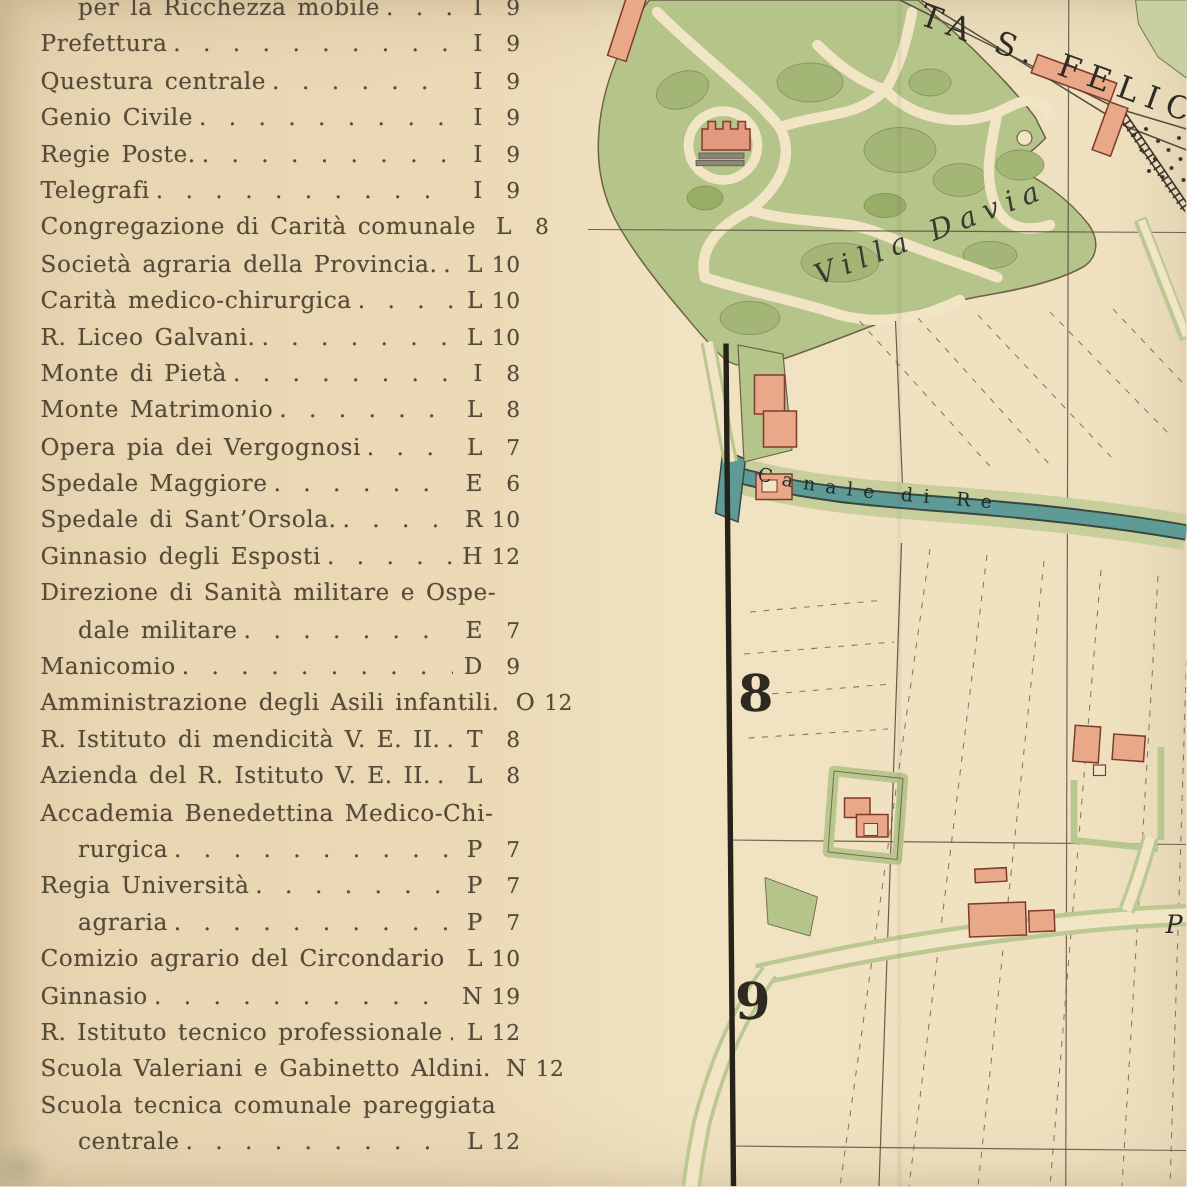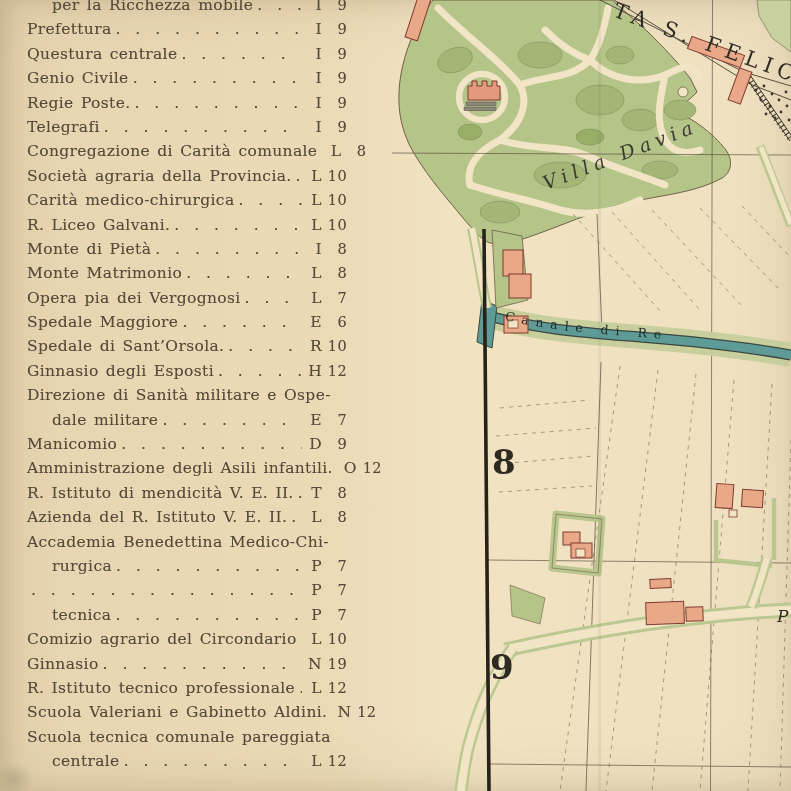--- a/index.html
+++ b/index.html
@@ -359,26 +359,27 @@
     <span class="ref-letter"></span>
     <span class="ref-num"></span>
   </div>
         <div class="index-row indent">
     <span class="entry-name">rurgica</span>
     <span class="leader"></span>
     <span class="ref-letter">P</span>
     <span class="ref-num">7</span>
   </div>
         <div class="index-row">
+    <span class="entry-name">Regia Università</span>
     <span class="leader"></span>
     <span class="ref-letter">P</span>
     <span class="ref-num">7</span>
   </div>
         <div class="index-row indent">
-    <span class="entry-name">tecnica</span>
+    <span class="entry-name">agraria</span>
     <span class="leader"></span>
     <span class="ref-letter">P</span>
     <span class="ref-num">7</span>
   </div>
         <div class="index-row">
     <span class="entry-name">Comizio agrario del Circondario</span>
     <span class="leader"></span>
     <span class="ref-letter">L</span>
     <span class="ref-num">10</span>
   </div>

